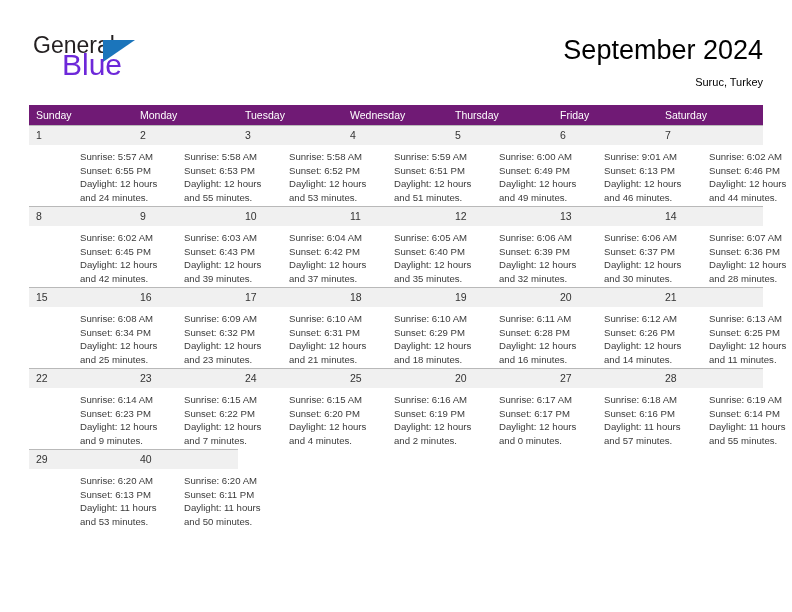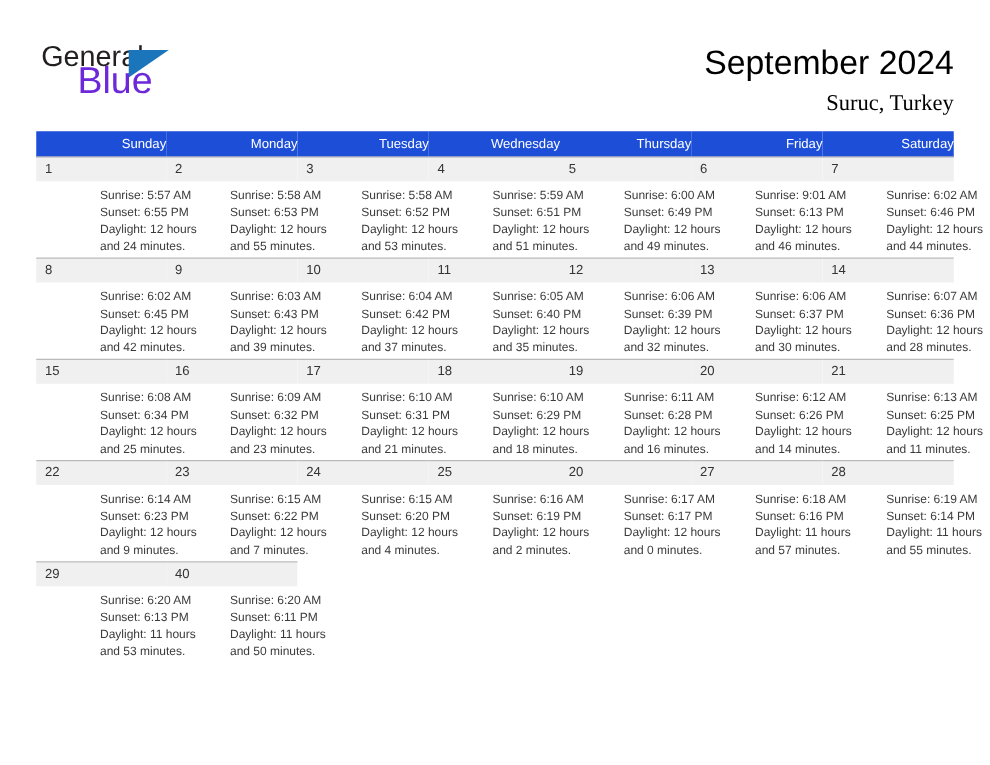--- a/index.html
+++ b/index.html
@@ -72,43 +72,42 @@
     text-align: right;
   }
   .cal-title {
     font-size: 27px;
     font-weight: normal;
     color: #000000;
     line-height: 34px;
     white-space: nowrap;
   }
   .cal-subtitle {
-    font-size: 18px;
+    font-size: 11px;
     color: #000000;
     line-height: 22px;
     margin-top: 4px;
     white-space: nowrap;
-    font-family: Liberation Serif, serif;
   }
 
   
   .calendar {
     position: absolute;
     left: 29px;
     top: 105px;
     width: 734px;
     border-collapse: collapse;
     table-layout: fixed;
   }
   .calendar th {
-    background: #1d4ed8;
+    background: #701a75;
     color: #ffffff;
     font-size: 10.5px;
     font-weight: normal;
-    text-align: right;
+    text-align: left;
     padding: 4px 0 4px 7px;
     height: 11px;
     border: none;
   }
   .calendar td {
     vertical-align: top;
     height: 80px;
     padding: 0;
     border: none;
     background: #ffffff;

